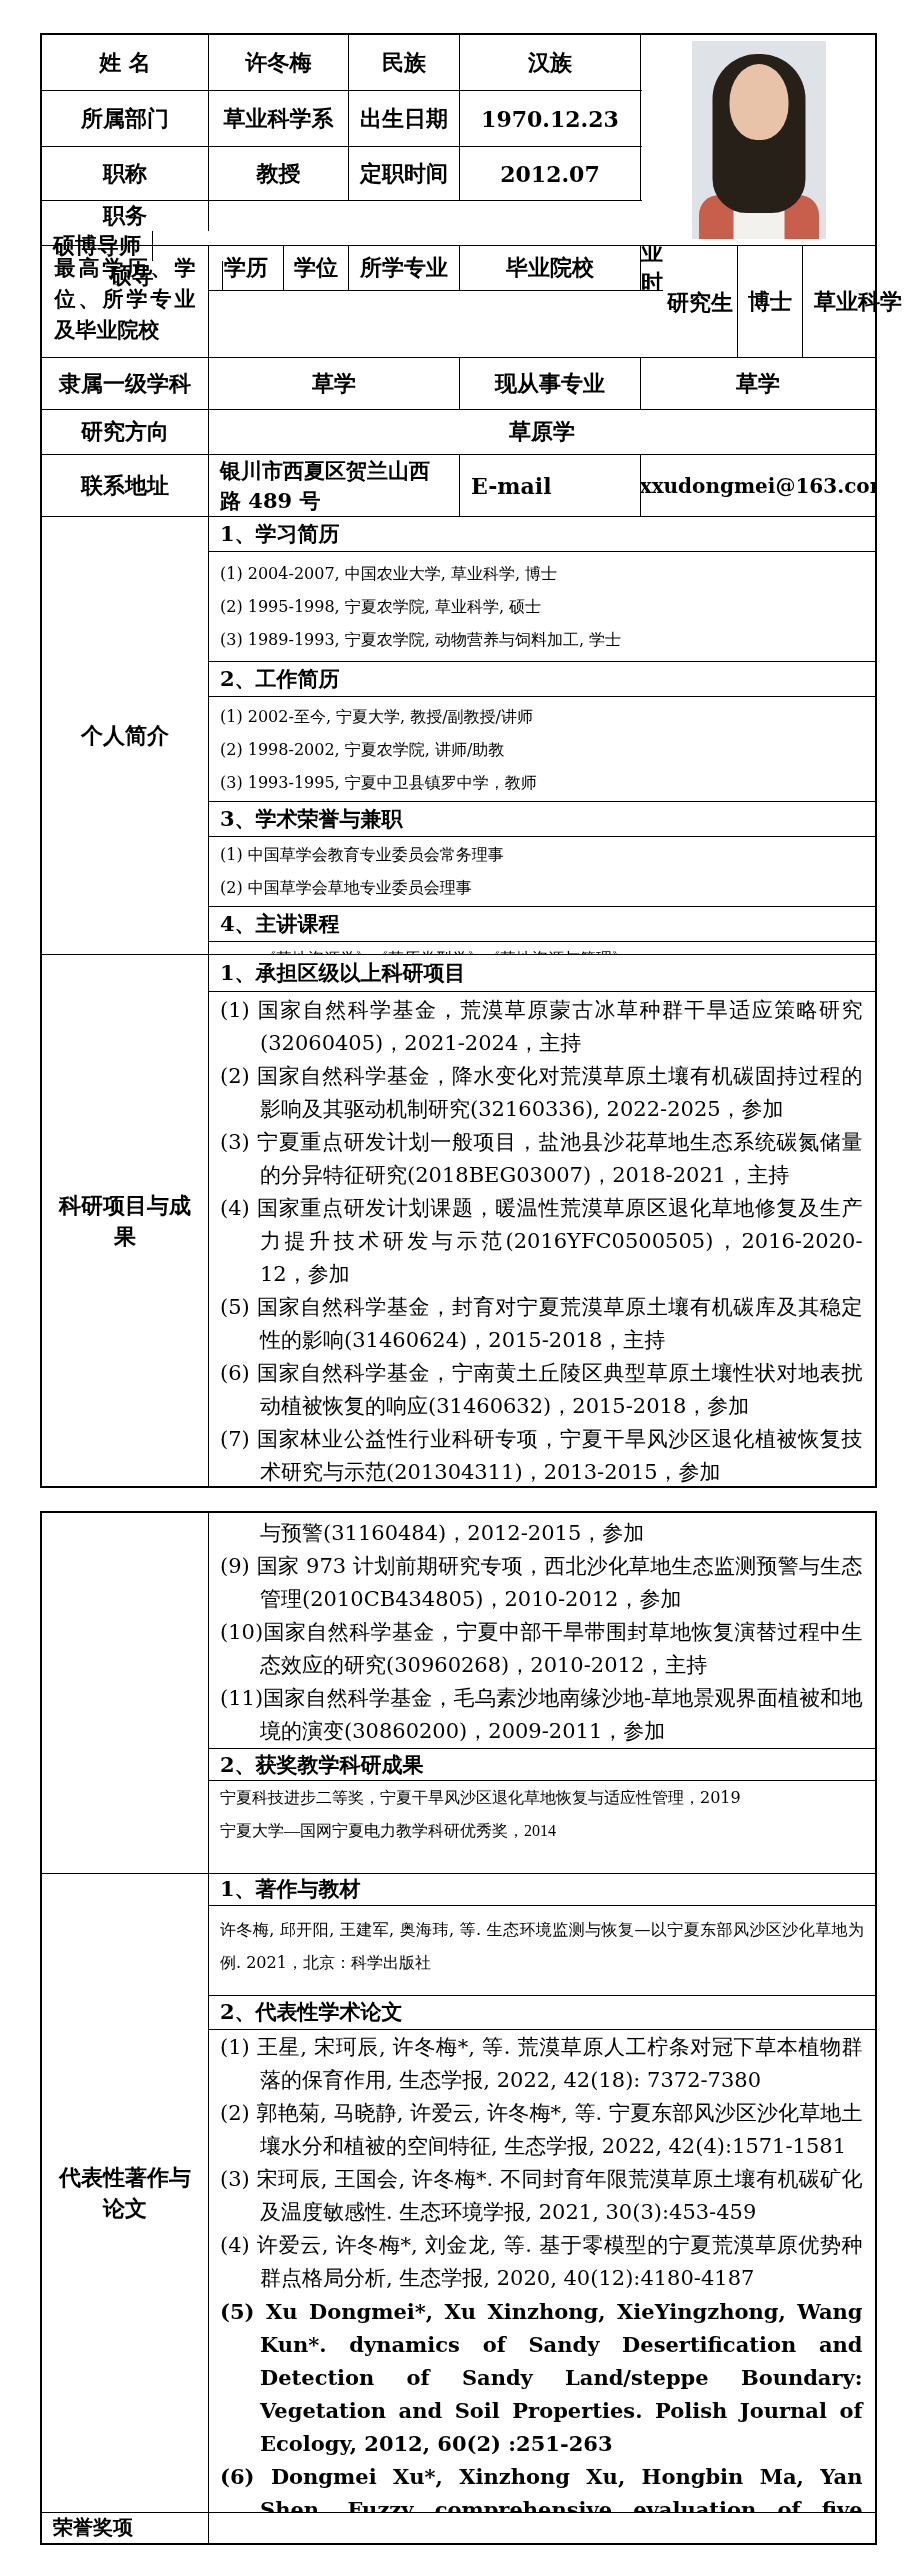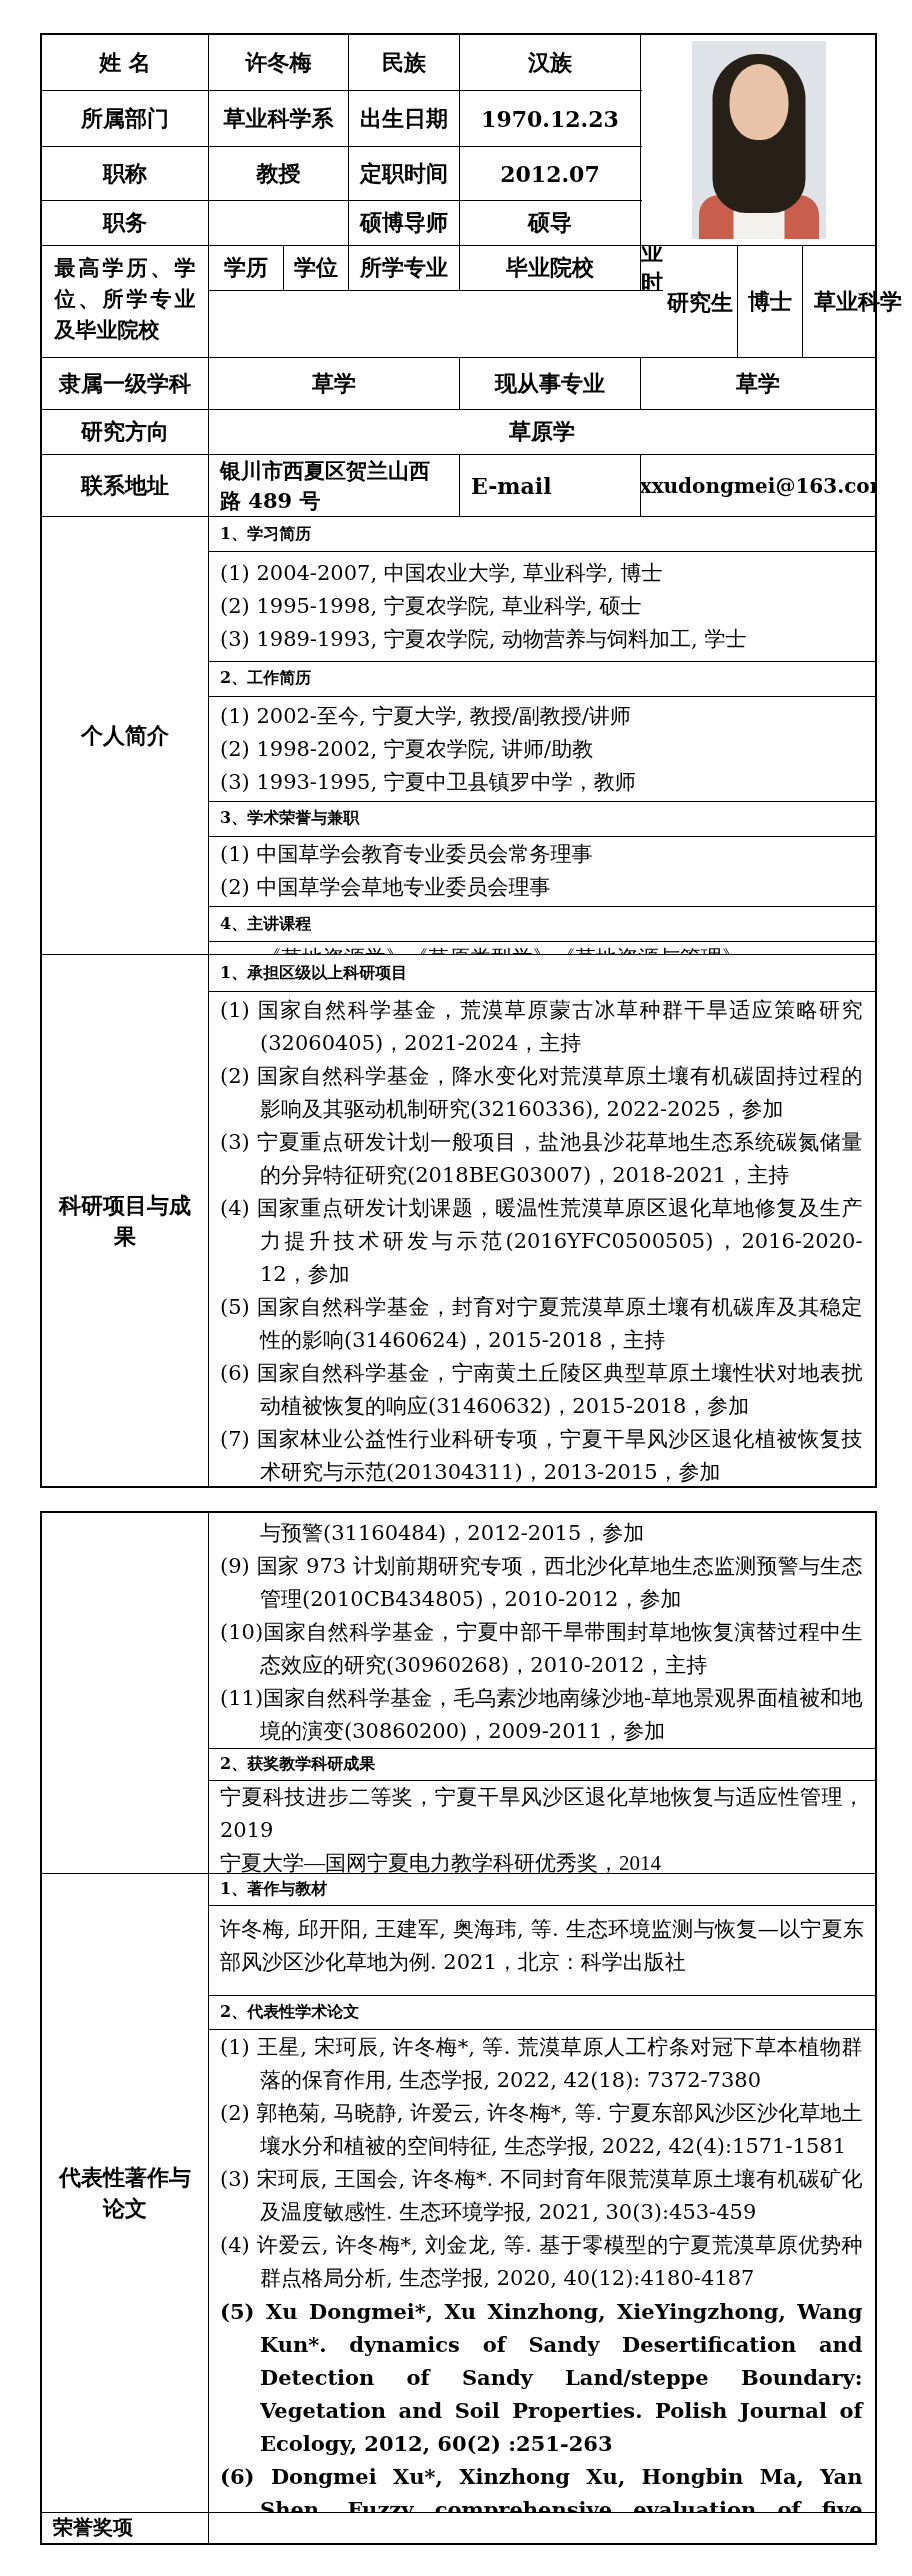--- a/index.html
+++ b/index.html
@@ -14,34 +14,34 @@
   .cell.norb{border-right:none;}
   .w1{width:167px}.w2{width:75px}.w3{width:65px}.w4{width:111px}.w5{width:181px}
   .w23{width:140px}.w24{width:251px}
   .grow{flex:1 1 auto;width:auto;}
   .left{justify-content:flex-start;text-align:left;padding-left:11px;}
   .jst{display:block;text-align:justify;padding:6.2px 12.5px;font-size:21px;line-height:31px;}
   
   .topblock{display:flex;border-bottom:1.6px solid #000;height:210px;}
   .topleft{width:600px;display:flex;flex-direction:column;}
   .topleft .trow{display:flex;border-bottom:1.6px solid #000;box-sizing:border-box;}
-  .topleft .trow:last-child{border-bottom:none;}
+  .topleft .trow:last-child{border-bottom:none;flex-direction:column;}
   .h72{height:56px}.h70{height:54px}.h56{height:44px}
   
   .edu{display:flex;height:111px;border-bottom:1.6px solid #000;}
   .eduright{flex:1;display:flex;flex-direction:row;}
   .eduright .erow{display:flex;border-bottom:1.6px solid #000;height:44px;}
   .eduright .erow:last-child{border-bottom:none;flex:1;height:auto;}
   
   .content{flex:1;display:flex;flex-direction:column;overflow:hidden;min-width:0;}
   .sechead{height:34px;border-bottom:1.6px solid #000;display:flex;align-items:center;
-           font-weight:bold;font-size:16px;padding-left:11px;flex-shrink:0;}
+           font-weight:bold;font-size:21px;padding-left:11px;flex-shrink:0;}
   .blk{border-bottom:1.6px solid #000;overflow:hidden;flex-shrink:0;}
   .blk.lastb{border-bottom:none;flex:1 1 auto;}
-  .item{font-size:21px;line-height:33px;padding-left:11px;padding-right:11px;}
+  .item{font-size:16px;line-height:33px;padding-left:11px;padding-right:11px;}
   .proj{font-size:21px;line-height:33px;padding-left:51px;padding-right:12.5px;text-indent:-40px;text-align:justify;}
   .cont-line{text-indent:0;}
   .indent{padding-left:51px;}
   .en{font-weight:bold;}
   .vlabel{line-height:31px;padding:0 12.5px;}
   
   .photocell{flex:1;display:flex;align-items:center;justify-content:center;}
   .photo{width:134px;height:198px;background:#dfe2e6;position:relative;overflow:hidden;}
   .ph-body{position:absolute;bottom:0;left:50%;transform:translateX(-50%);width:120px;height:44px;
            background:#c75f4c;border-radius:20px 20px 0 0;}

